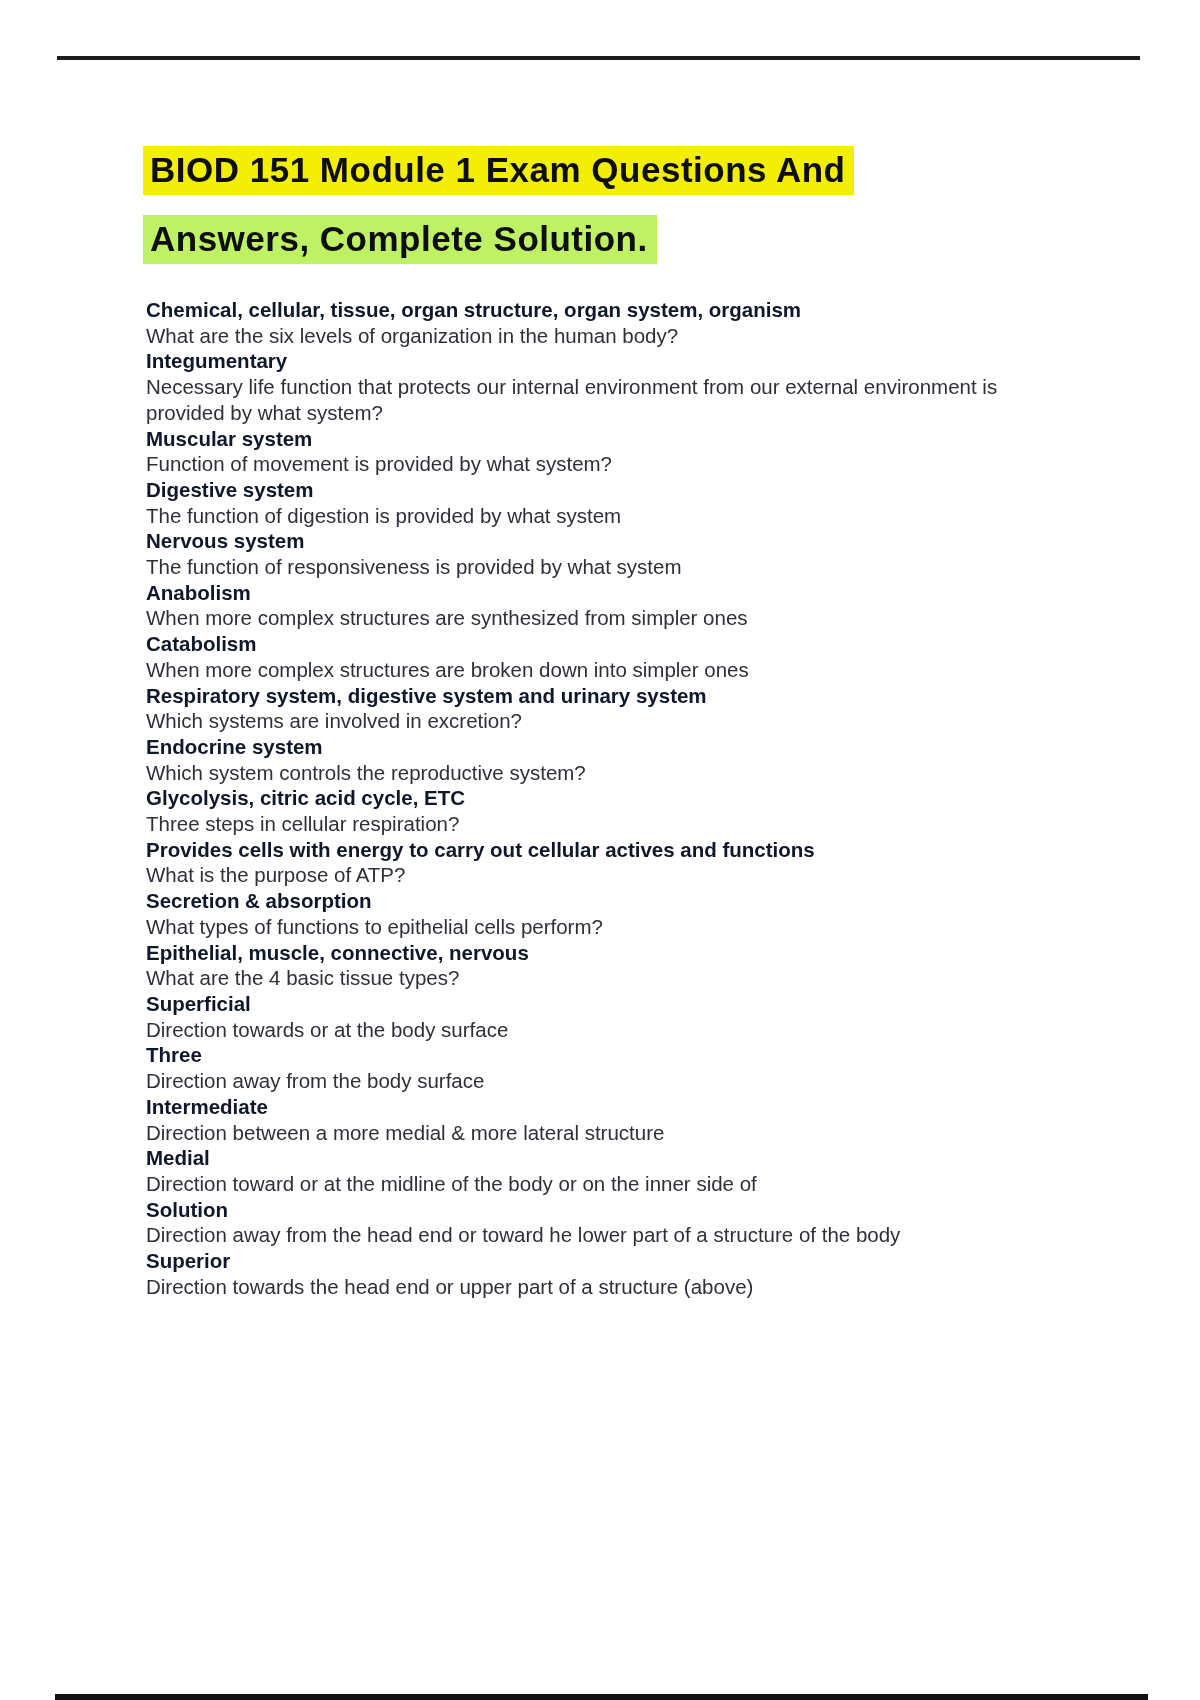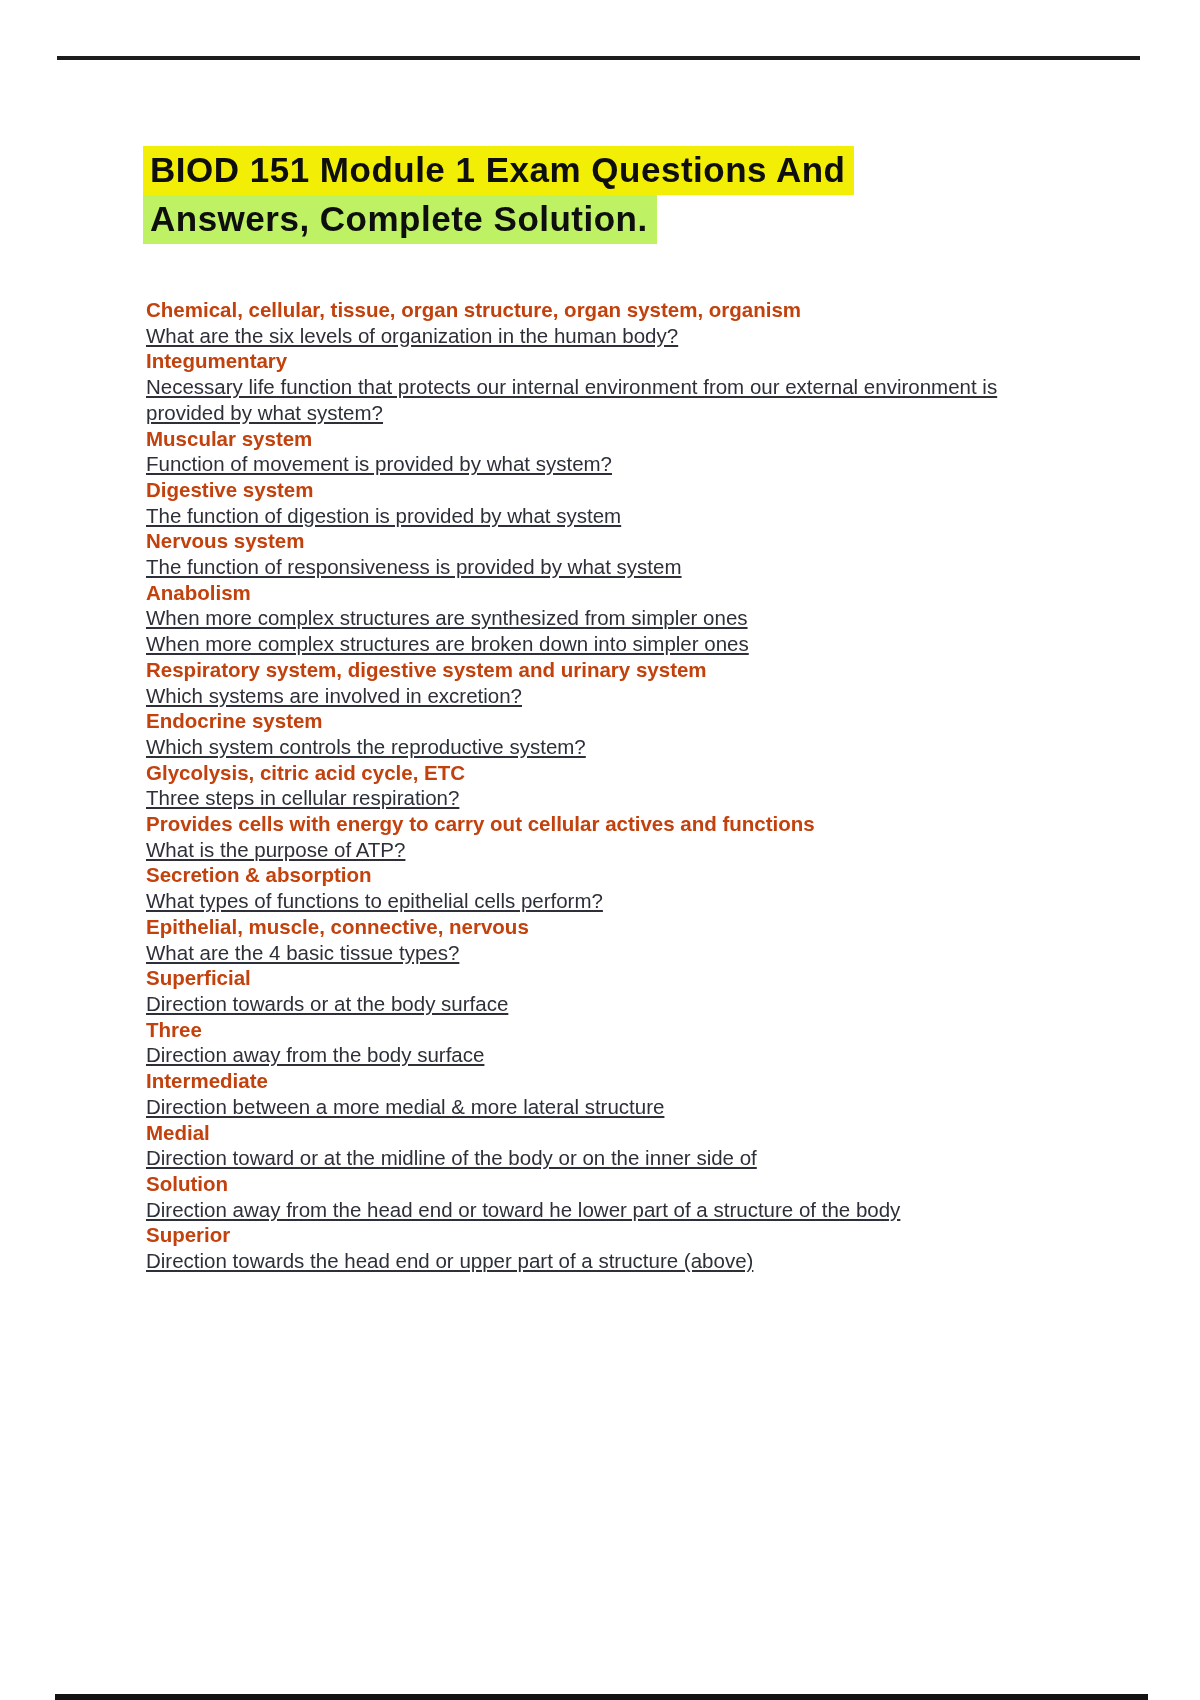--- a/index.html
+++ b/index.html
@@ -39,38 +39,37 @@
     font-size: 35px;
     font-weight: bold;
     letter-spacing: 0.5px;
     line-height: 44px;
     color: #0e0e0e;
   }
   .title .hl {
     display: table;
     white-space: nowrap;
     padding: 2px 9px 3px 7px;
-    margin-bottom: 0;
+    margin-bottom: 20px;
   }
   .qa-list {
     position: absolute;
     left: 146px;
     top: 297px;
     width: 900px;
     font-size: 20.5px;
     line-height: 25.7px;
     color: #2e3039;
   }
   .qa .term {
     font-weight: bold;
-    color: #c2410c;
+    color: #0f172a;
   }
   .qa .question {
     font-weight: normal;
-    text-decoration: underline;
   }
 </style>
 </head>
 <body>
 
 <div class="page">
   <div class="top-rule" style="background: rgb(28, 28, 28);"></div>
 
   <h1 class="title">
     <span class="hl" style="background: rgb(242, 238, 6);">BIOD 151 Module 1 Exam Questions And</span>
@@ -102,20 +101,21 @@
     <div class="term">Nervous system</div>
     <div class="question">The function of responsiveness is provided by what system</div>
   </div>
 
   <div class="qa">
     <div class="term">Anabolism</div>
     <div class="question">When more complex structures are synthesized from simpler ones</div>
   </div>
 
   <div class="qa">
+    <div class="term">Catabolism</div>
     <div class="question">When more complex structures are broken down into simpler ones</div>
   </div>
 
   <div class="qa">
     <div class="term">Respiratory system, digestive system and urinary system</div>
     <div class="question">Which systems are involved in excretion?</div>
   </div>
 
   <div class="qa">
     <div class="term">Endocrine system</div>

